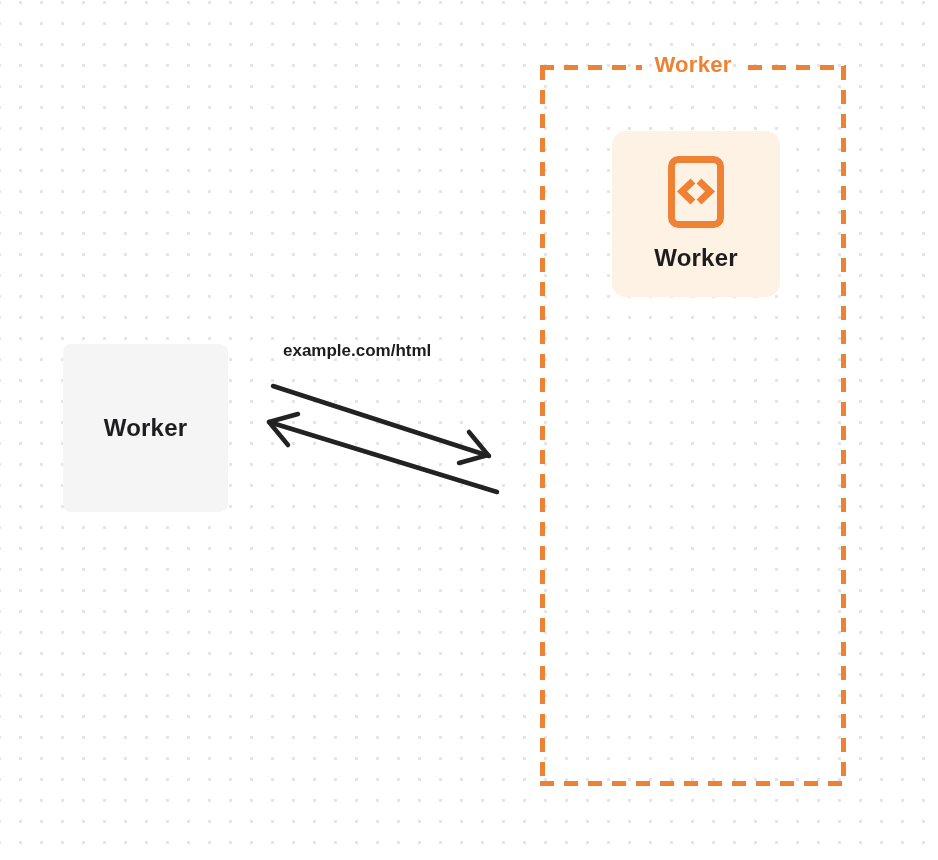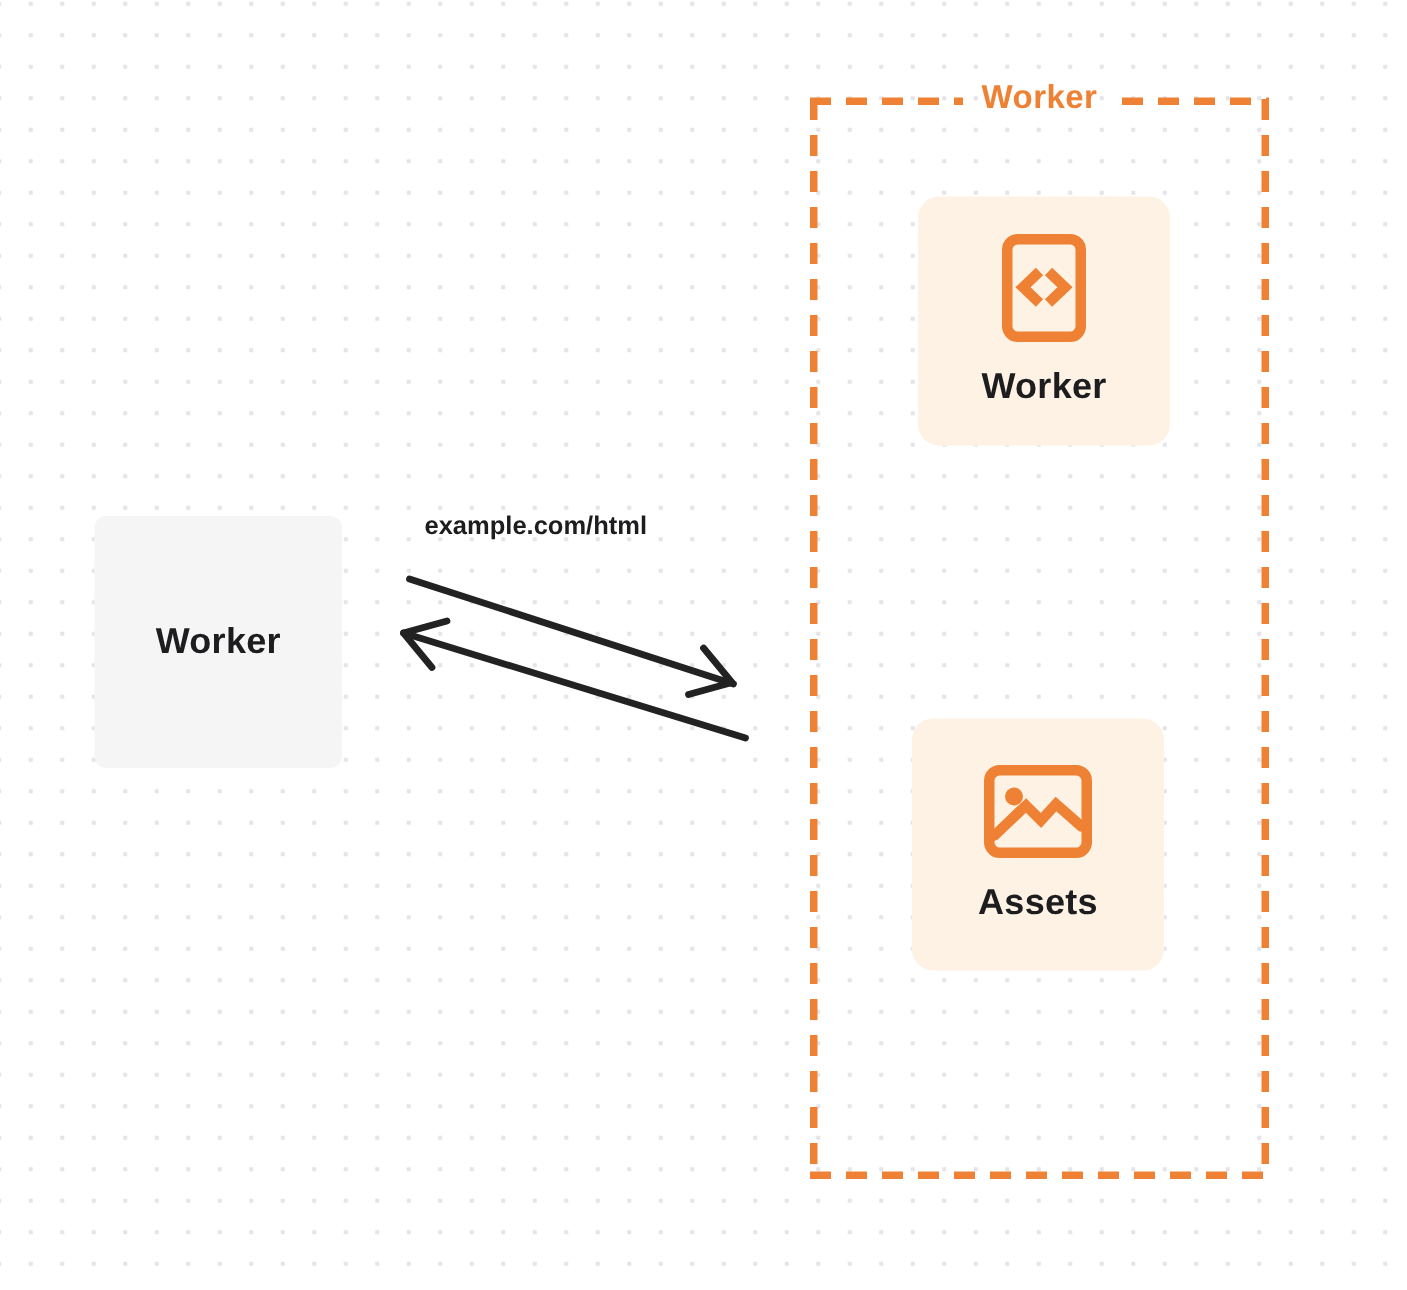--- a/index.html
+++ b/index.html
@@ -126,23 +126,15 @@
 
   <div class="card worker-card">
     <svg width="56" height="72" viewBox="0 0 56 72" aria-hidden="true">
       <rect class="icon-stroke" x="3.5" y="3.5" width="49" height="65" rx="7"></rect>
       <polyline class="icon-stroke" points="25,25 14,35.5 25,46" stroke-linejoin="miter"></polyline>
       <polyline class="icon-stroke" points="31,25 42,35.5 31,46" stroke-linejoin="miter"></polyline>
     </svg>
     <span class="card-label">Worker</span>
   </div>
 
-  <div class="card assets-card">
-    <svg width="72" height="62" viewBox="0 0 72 62" aria-hidden="true">
-      <rect class="icon-stroke" x="3.5" y="3.5" width="65" height="55" rx="7"></rect>
-      <circle class="icon-fill" cx="20" cy="21" r="6"></circle>
-      <polyline class="icon-stroke" points="7,47 28,27 38,37 48,26 65,41" stroke-linecap="round" stroke-linejoin="miter"></polyline>
-    </svg>
-    <span class="card-label">Assets</span>
-  </div>
 
 
 </div>
 
 </body></html>

